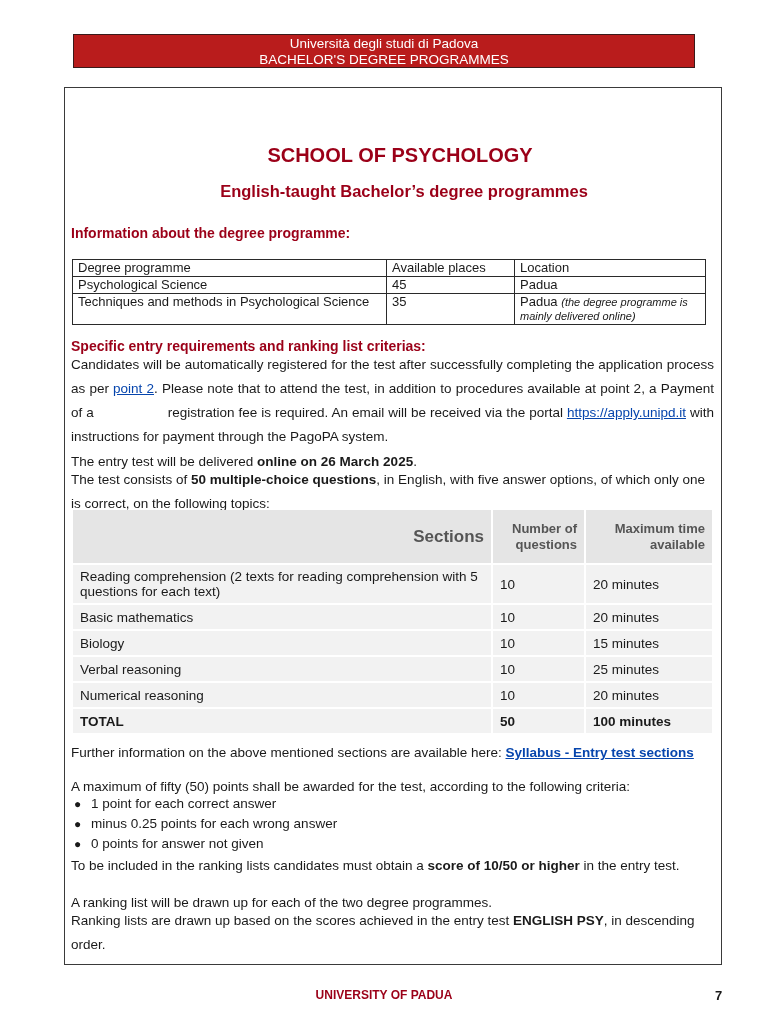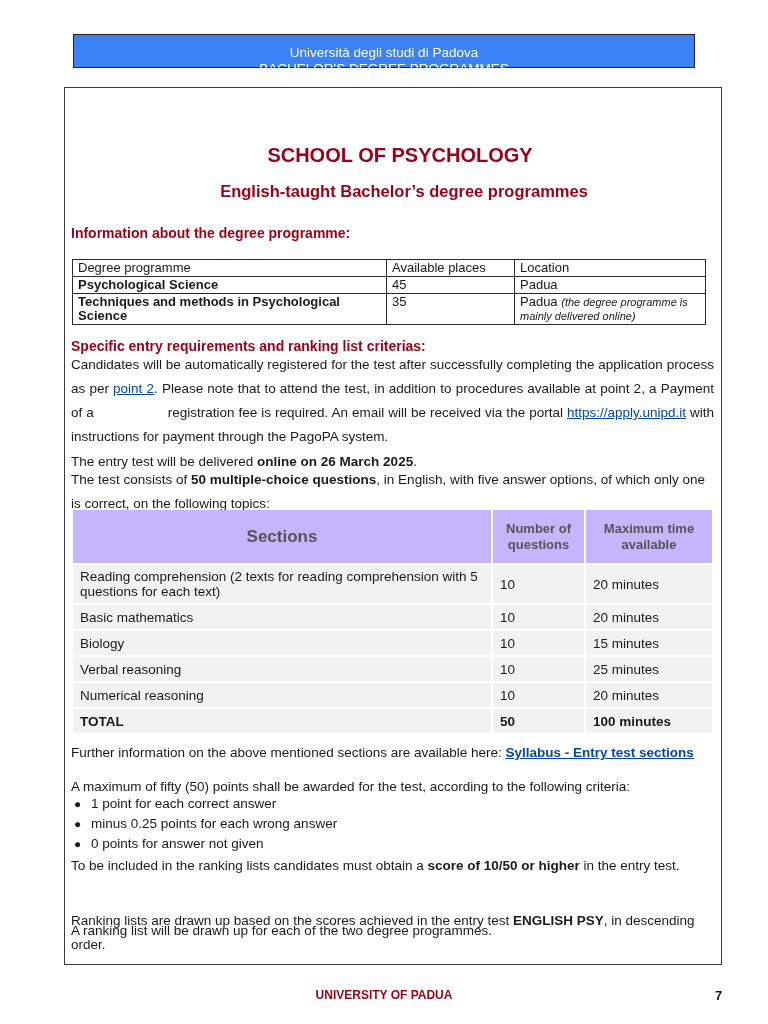--- a/index.html
+++ b/index.html
@@ -3,23 +3,23 @@
 <meta charset="utf-8">
 <style>
   html, body { margin: 0; padding: 0; }
   body {
     width: 768px; height: 1024px; position: relative; overflow: hidden;
     background: #ffffff; color: #1a1a1a;
     font-family: "Liberation Sans", sans-serif;
   }
   .banner {
     position: absolute; left: 73px; top: 34px; width: 622px; height: 34px;
-    background: #3b82f6; border: 1px solid #3a1a1a; box-sizing: border-box;
+    background: #b91c1c; border: 1px solid #3a1a1a; box-sizing: border-box;
     color: #ffffff; text-align: center; font-size: 13.5px; line-height: 16px;
-    padding-top: 10px;
+    padding-top: 1px;
   }
   .frame {
     position: absolute; left: 64px; top: 87px; width: 658px; height: 878px;
     border: 1px solid #3a3a3a; box-sizing: border-box;
   }
   .abs { position: absolute; }
   .title {
     left: 60px; width: 680px; top: 144px; text-align: center;
     color: #9b0018; font-weight: bold; font-size: 20px;
   }
@@ -40,30 +40,30 @@
   
   table.degree {
     position: absolute; left: 72px; top: 259px; width: 634px;
     border-collapse: collapse; font-size: 13px; line-height: 14px;
   }
   table.degree td {
     border: 1px solid #2a2a2a; padding: 1px 5px; vertical-align: top;
   }
   table.degree td.c1 { width: 303px; }
   table.degree td.c2 { width: 117px; margin-left: 20px; }
-  table.degree .bold { font-weight: bold; }
+  table.degree .bold { font-weight: normal; }
   table.degree .note { font-style: italic; font-size: 11px; }
 
   
   table.sections {
     position: absolute; left: 73px; top: 508px; width: 641px;
     border-collapse: separate; border-spacing: 0 2px; font-size: 13.5px;
   }
   table.sections th {
-    background: #c4b5fd; color: #555555; text-align: center; font-weight: bold;
+    background: #e5e5e5; color: #555555; text-align: right; font-weight: bold;
     padding: 6px 7px; height: 41px; vertical-align: middle;
     border-right: 2px solid #ffffff;
   }
   table.sections th.sec { font-size: 17px; }
   table.sections th.small { font-size: 13px; line-height: 16px; }
   table.sections td {
     background: #f2f2f2; padding: 4px 7px; vertical-align: middle;
     border-right: 2px solid #ffffff; height: 16px; line-height: 15px;
   }
   table.sections tr.total td { font-weight: bold; }
@@ -183,19 +183,19 @@
 <ul class="criteria">
   <li><span class="bullet">●</span><span>1 point for each correct answer</span></li>
   <li><span class="bullet">●</span><span>minus 0.25 points for each wrong answer</span></li>
   <li><span class="bullet">●</span><span>0 points for answer not given</span></li>
 </ul>
 
 <div class="abs p" style="top:854px;">
   <span>To be included in the ranking lists candidates must obtain a </span><b>score of 10/50 or higher</b><span> in the entry test.</span>
 </div>
 
-<div class="abs p" style="top:891px;margin-top:28px;">A ranking list will be drawn up for each of the two degree programmes.</div>
+<div class="abs p" style="top:891px;">A ranking list will be drawn up for each of the two degree programmes.</div>
 <div class="abs p" style="top:909px;">
   <span>Ranking lists are drawn up based on the scores achieved in the entry test </span><b>ENGLISH PSY</b><span>, in descending order.</span>
 </div>
 
 <div class="abs footer-title">UNIVERSITY OF PADUA</div>
 <div class="abs page-num">7</div>
 
 </body></html>

